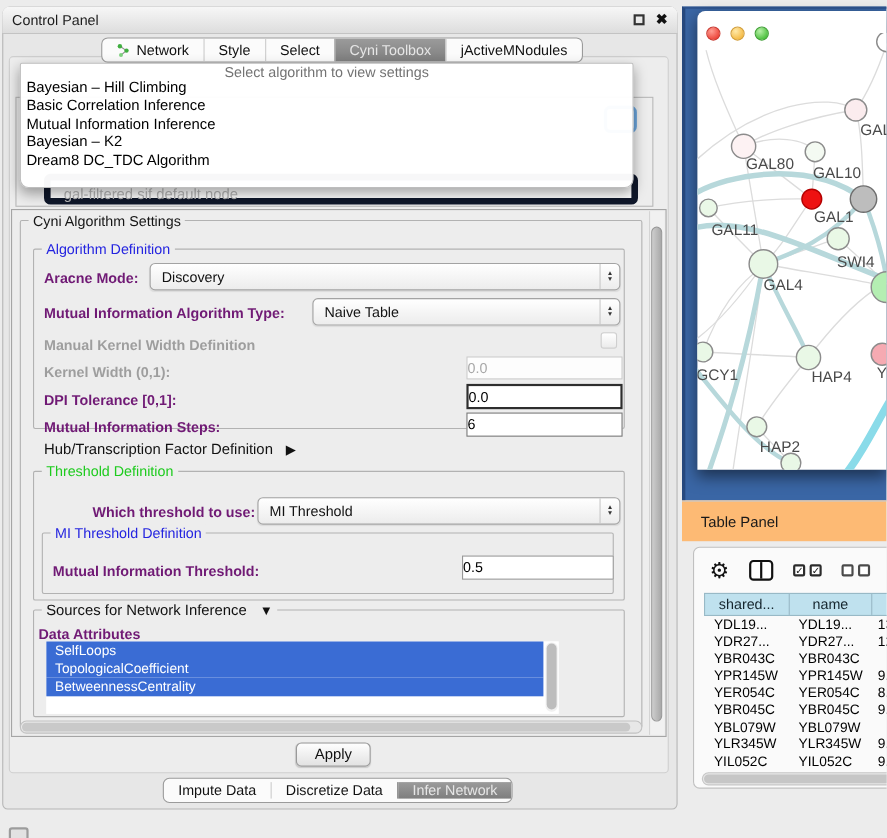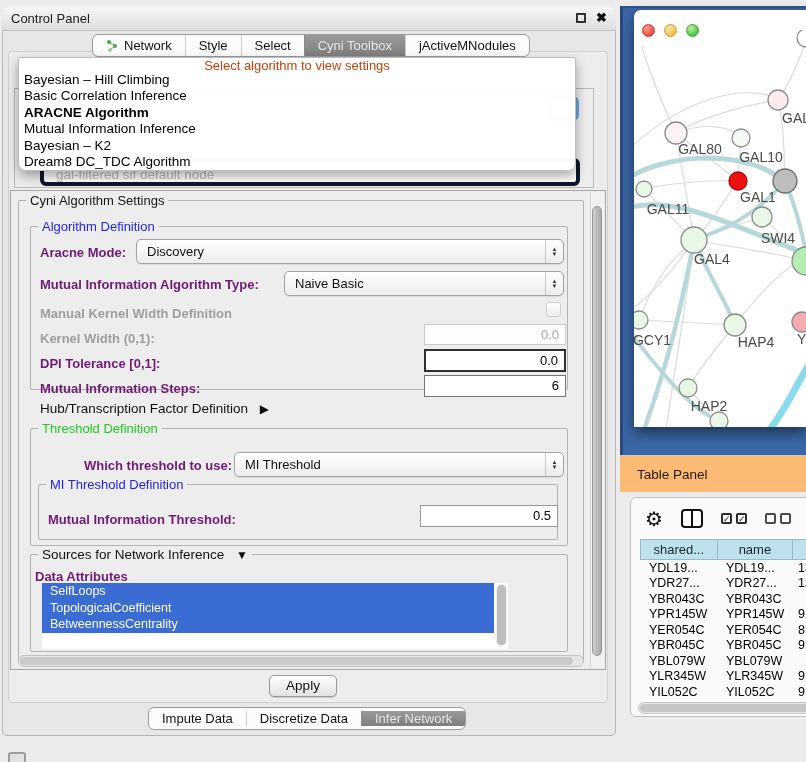--- a/index.html
+++ b/index.html
@@ -35,30 +35,30 @@
   .bottom-tabs { left:148px; top:707px;align-items:center; }
 
   .cp-content { left:8px; top:51px; width:600px; height:652px;
         background:#ededed; border:1px solid #cfcfcf; border-radius:4px; }
 
   
   .frag-group { left:14px; top:88px; width:580px; height:100px;
         border:1px solid #b8b8b8; background:#ededed; z-index:4; }
   .frag-combo-blue { left:549px; top:96px; width:30px; height:25px; border-radius:6px;
         border:3px solid #6aa5dc; background:#fff; z-index:5; }
-  .ghost-combo { left:40px; top:158px; width:540px; height:28px; border:4px solid #0f172a;
+  .ghost-combo { left:40px; top:158px; width:540px; height:28px; border:6px solid #0f172a;
         border-radius:6px; background:#fff; color:#b9b9b9; font-size:13.5px;
         line-height:26px; padding-left:12px; z-index:5; }
 
   
   .popup { left:18px; top:57px; width:558px; height:114px; z-index:50;
         background:rgba(255,255,255,0.97); border:1px solid #bdbdbd;
         border-radius:2px 2px 8px 8px; box-shadow:0 5px 12px rgba(0,0,0,0.35);
         padding-top:1px; }
-  .popup-prompt { text-align:center; color:#c2410c; font-size:13px; height:13px;
+  .popup-prompt { text-align:center; color:#737373; font-size:13px; height:13px;
         line-height:13px; }
   .popup-item { height:16.4px; line-height:16.4px; padding-left:5px; font-size:13.5px;
         color:#000; white-space:nowrap; }
   .popup-item.bold { font-weight:bold; }
 
   
   .scrollpane { left:10px; top:190px; width:596px; height:480px;
         border:1px solid #a5a5a5; background:#ededed; }
   .vscroll-track { left:590px; top:192px; width:14px; height:476px;
         background:#f1f1f1; border-left:1px solid #d4d4d4; }
@@ -82,21 +82,21 @@
 
   
   .combo { position:absolute; height:25px; border:1px solid #a3a3a3; border-radius:5px;
         background:linear-gradient(#ffffff,#ececec); display:flex; align-items:center;
         font-size:13px; padding-left:10px; box-shadow:0 1px 1px rgba(0,0,0,0.08); }
   .combo .val { flex:1; }
   .combo .arrows { width:18px; display:flex; flex-direction:column; align-items:center;
         justify-content:center; font-size:6px; line-height:5px; color:#333;
         border-left:1px solid #c8c8c8; height:100%; }
 
-  .field { position:absolute; background:#fff; font-size:13px; text-align:right;
+  .field { position:absolute; background:#fff; font-size:13px; 
         padding-right:6px; color:#000; }
   .field.dis { border:1px solid #c9c9c9; background:#fdfdfd; color:#a8a8a8; }
   .f-strong { border:2px solid #2e2e2e; }
   .f-med { border:1px solid #767676; }
   .f-norm { border:1px solid #979797; }
 
   .checkbox { position:absolute; width:15px; height:15px; border:1px solid #cfcfcf;
         border-radius:3px; background:linear-gradient(#ffffff,#ebebeb); }
 
   .expander { position:absolute; font-size:13.5px; color:#111; white-space:nowrap; }
@@ -206,21 +206,20 @@
 
 <div class="abs frag-group"></div>
 <div class="abs frag-combo-blue"></div>
 <div class="abs ghost-combo">gal-filtered sif default node</div>
 
 <div class="abs popup">
   <div class="popup-prompt">Select algorithm to view settings</div>
   <div id="popup-items">
       <div class="popup-item">Bayesian – Hill Climbing</div>
       <div class="popup-item">Basic Correlation Inference</div>
-      <div class="popup-item bold">ARACNE Algorithm</div>
       <div class="popup-item">Mutual Information Inference</div>
       <div class="popup-item">Bayesian – K2</div>
       <div class="popup-item">Dream8 DC_TDC Algorithm</div>
     </div>
 </div>
 
 <div class="abs scrollpane"></div>
 <div class="abs vscroll-track"></div>
 <div class="abs vscroll-thumb"></div>
 
@@ -234,21 +233,21 @@
 <div class="combo" style="left:136px; top:239px; width:428px;">
   <span class="val">Discovery</span>
   <span class="arrows">
       <span>▲</span>
       <span>▼</span>
     </span>
 </div>
 
 <span class="lbl" style="left:40px; top:277px;">Mutual Information Algorithm Type:</span>
 <div class="combo" style="left:284px; top:271px; width:280px;">
-  <span class="val">Naive Basic</span>
+  <span class="val">Naive Table</span>
   <span class="arrows">
       <span>▲</span>
       <span>▼</span>
     </span>
 </div>
 
 <span class="lbl dis" style="left:40px; top:306px;">Manual Kernel Width Definition</span>
 <div class="checkbox" style="left:546px; top:302px;"></div>
 
 <span class="lbl dis" style="left:40px; top:331px;">Kernel Width (0,1):</span>

